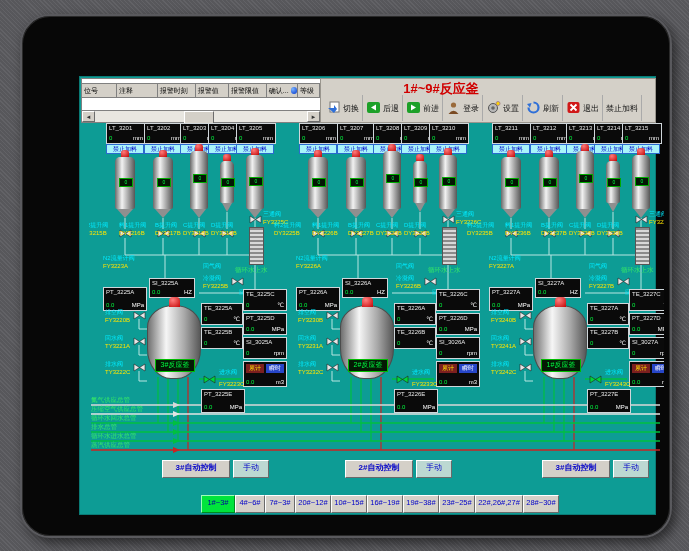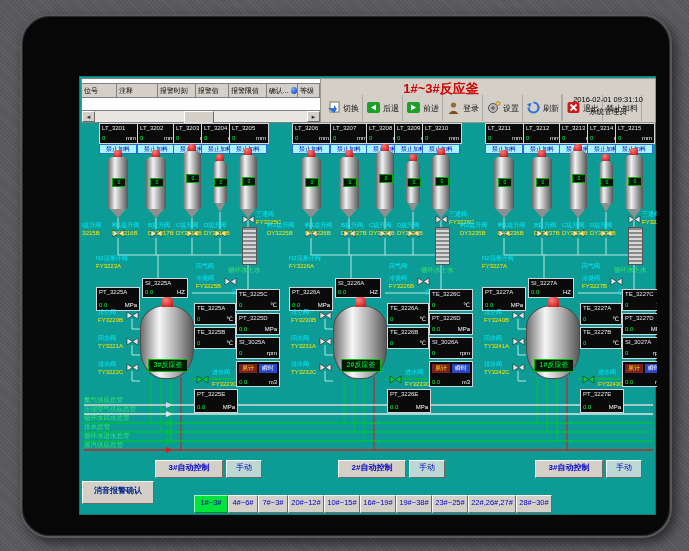--- a/index.html
+++ b/index.html
@@ -30,21 +30,21 @@
   .toolbar{position:absolute;left:240px;top:1px;width:334px;height:43px;background:#d4d0c8;border:1px solid #9a968e;}
   .tb-title{position:absolute;left:0;top:1px;width:240px;text-align:center;color:#d00000;font-weight:bold;font-size:13px;}
   .tb-buttons{position:absolute;left:2px;top:16px;height:26px;display:flex;align-items:stretch;}
   .tb-btn{display:flex;align-items:center;gap:2px;padding:0 3px;font-size:8px;color:#111;background:#d4d0c8;
           border-right:1px solid #aaa;cursor:default;white-space:nowrap;}
   .tb-btn .ic{flex:0 0 auto;}
   .tb-status{position:absolute;right:1px;top:15px;width:92px;height:27px;border-left:1px solid #aaa;
           font-size:7.5px;color:#000;text-align:center;line-height:12px;white-space:nowrap;}
 
   
-  .canvas{position:absolute;left:2px;top:46px;width:575px;height:391px;overflow:hidden;}
+  .canvas{position:absolute;left:9px;top:46px;width:575px;height:391px;overflow:hidden;}
   #pipes{position:absolute;left:0;top:0;}
   #devices{position:absolute;left:0;top:0;width:575px;height:391px;}
   .abs{position:absolute;}
 
   .ibox{background:#0a0a0a;border:1px solid #cfd6da;color:#e8e8e8;font-size:6px;line-height:7px;overflow:hidden;}
   .ibox .tag{position:absolute;left:2px;top:1px;white-space:nowrap;}
   .ibox .val{position:absolute;left:2px;bottom:1px;color:#00ff40;}
   .ibox .unit{position:absolute;right:2px;bottom:1px;color:#fff;}
 
   .cyanlbl{background:#a8f4fa;border:1px solid #2a6ad0;color:#0000c8;font-size:6px;line-height:8px;text-align:center;white-space:nowrap;}
@@ -106,21 +106,21 @@
           <div class="at-scroll">
             <span class="sb-btn">◄</span>
             <span class="sb-track">
               <span class="sb-thumb"></span>
             </span>
             <span class="sb-btn">►</span>
           </div>
         </div>
 
         <div class="toolbar">
-          <div class="tb-title">1#~3#反应釜</div>
+          <div class="tb-title">1#~9#反应釜</div>
           <div class="tb-buttons" id="tb-buttons">
               <span class="tb-btn">
                 <span><svg class="ic" viewBox="0 0 15 13">
                     <rect x="4" y="1" width="9" height="10" fill="#fff" stroke="#777"></rect>
                     <path d="M2,10 L8,10 L8,7 L11,11 L8,15 Z" fill="#2e6fd8" transform="translate(0,-3)"></path>
                   </svg></span>
                 <span>切换</span>
               </span>
               <span class="tb-btn">
                 <span><svg class="ic" viewBox="0 0 15 13">
@@ -162,24 +162,20 @@
                 <span><svg class="ic" viewBox="0 0 15 13">
                     <rect x="1.5" y="1" width="12" height="11" rx="2" fill="#d01818"></rect>
                     <path d="M4.5,3.5 L10.5,9.5 M10.5,3.5 L4.5,9.5" stroke="#fff" stroke-width="1.8"></path>
                   </svg></span>
                 <span>退出</span>
               </span>
               <span class="tb-btn">
                 <span>禁止加料</span>
               </span>
             </div>
-          <div class="tb-status">
-            <div>2016-02-01 09:31:10</div>
-            <div>系统管理员</div>
-          </div>
         </div>
       </div>
 
       <div class="canvas" id="canvas">
         <svg id="pipes" width="575" height="391">
             <path d="M36,95 V106" stroke="#b9e6e2" stroke-width="1" fill="none"></path>
             <path d="M36,115 V132" stroke="#b9e6e2" stroke-width="1" fill="none"></path>
             <path d="M74,95 V106" stroke="#b9e6e2" stroke-width="1" fill="none"></path>
             <path d="M74,115 V132" stroke="#b9e6e2" stroke-width="1" fill="none"></path>
             <path d="M110,95 V106" stroke="#b9e6e2" stroke-width="1" fill="none"></path>
@@ -794,21 +790,20 @@
             <div class="glabel abs" style="left:2px;top:291px">循环水回水总管</div>
             <div class="glabel abs" style="left:2px;top:300px">排水总管</div>
             <div class="glabel abs" style="left:2px;top:309px">循环水进水总管</div>
             <div class="glabel abs" style="left:2px;top:318px">蒸汽供应总管</div>
             <div class="bevel ctrlbtn abs" style="left:73px;top:337px;width:66px;height:16px">3#自动控制</div>
             <div class="bevel modebtn abs" style="left:144px;top:337px;width:34px;height:16px">手动</div>
             <div class="bevel ctrlbtn abs" style="left:256px;top:337px;width:66px;height:16px">2#自动控制</div>
             <div class="bevel modebtn abs" style="left:327px;top:337px;width:34px;height:16px">手动</div>
             <div class="bevel ctrlbtn abs" style="left:453px;top:337px;width:66px;height:16px">3#自动控制</div>
             <div class="bevel modebtn abs" style="left:524px;top:337px;width:34px;height:16px">手动</div>
-            <div class="bevel mutebtn abs" style="left:0;top:358px;width:70px;height:21px">消音报警确认</div>
             <div class="bevel navbtn active abs" style="left:112px;top:372px;width:32px;height:16px">1#~3#</div>
             <div class="bevel navbtn abs" style="left:146px;top:372px;width:28px;height:16px">4#~6#</div>
             <div class="bevel navbtn abs" style="left:176px;top:372px;width:28px;height:16px">7#~3#</div>
             <div class="bevel navbtn abs" style="left:206px;top:372px;width:34px;height:16px">20#~12#</div>
             <div class="bevel navbtn abs" style="left:242px;top:372px;width:34px;height:16px">10#~15#</div>
             <div class="bevel navbtn abs" style="left:278px;top:372px;width:34px;height:16px">16#~19#</div>
             <div class="bevel navbtn abs" style="left:314px;top:372px;width:34px;height:16px">19#~38#</div>
             <div class="bevel navbtn abs" style="left:350px;top:372px;width:34px;height:16px">23#~25#</div>
             <div class="bevel navbtn abs" style="left:386px;top:372px;width:46px;height:16px">22#,26#,27#</div>
             <div class="bevel navbtn abs" style="left:434px;top:372px;width:34px;height:16px">28#~30#</div>

